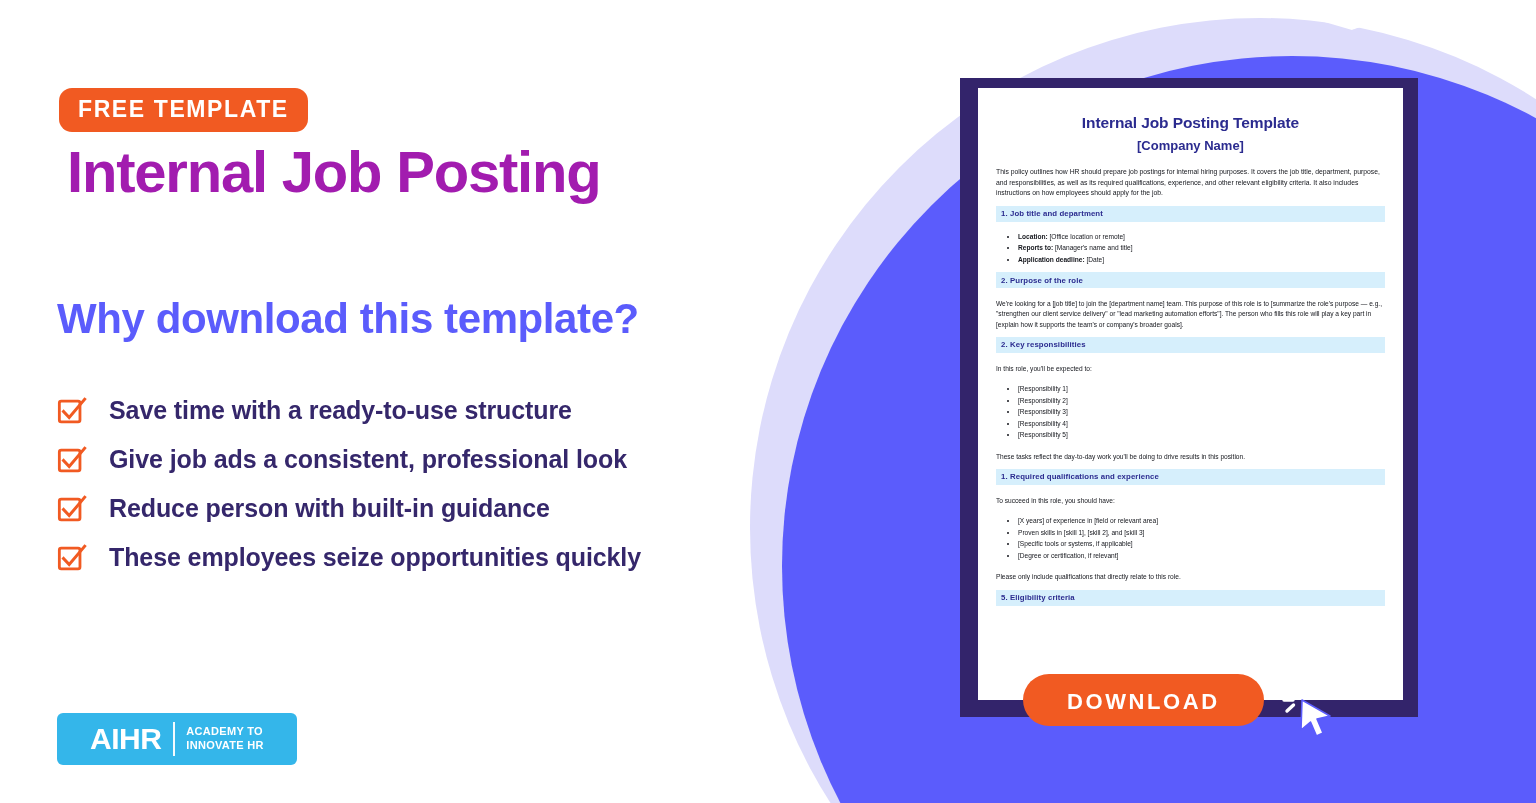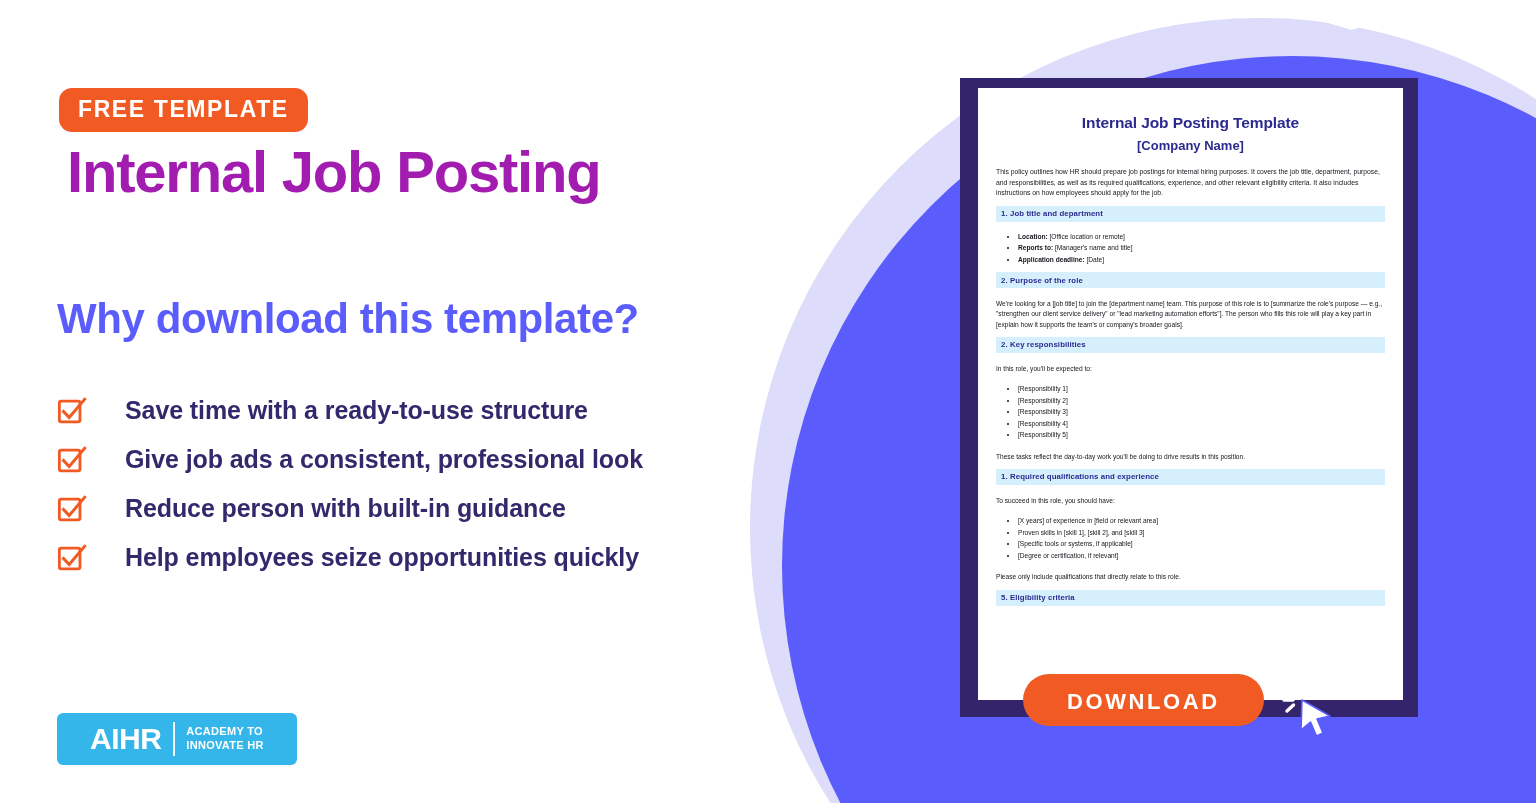--- a/index.html
+++ b/index.html
@@ -81,21 +81,21 @@
     white-space: nowrap;
   }
   .benefits {
     position: absolute;
     left: 0; top: 386px;
     list-style: none;
   }
   .benefit-item {
     display: flex;
     align-items: center;
-    gap: 38px;
+    gap: 22px;
     height: 49px;
   }
   .check-icon { width: 30px; height: 30px; flex: 0 0 30px; display: block; }
   .benefit-label {
     font-size: 25px;
     font-weight: 700;
     color: #35276b;
     letter-spacing: -0.1px;
     white-space: nowrap;
   }
@@ -261,21 +261,21 @@
           <rect x="2.5" y="5.5" width="22" height="22" rx="2" fill="none" stroke="#f15a22" stroke-width="3"></rect>
           <path d="M7 16.5 L13 23 L29.5 3.5" fill="none" stroke="#f15a22" stroke-width="3.2" stroke-linecap="square"></path>
         </svg>
         <span class="benefit-label">Reduce person with built-in guidance</span>
       </li>
       <li class="benefit-item">
         <svg class="check-icon" viewBox="0 0 32 32">
           <rect x="2.5" y="5.5" width="22" height="22" rx="2" fill="none" stroke="#f15a22" stroke-width="3"></rect>
           <path d="M7 16.5 L13 23 L29.5 3.5" fill="none" stroke="#f15a22" stroke-width="3.2" stroke-linecap="square"></path>
         </svg>
-        <span class="benefit-label">Help employees seize opportunities quickly</span>
+        <span class="benefit-label">These employees seize opportunities quickly</span>
       </li>
     </ul>
   </div>
 
   <div class="logo">
     <span class="logo-mark">AIHR</span>
     <span class="logo-divider"></span>
     <span class="logo-tagline">
       <span>ACADEMY TO</span><br>
       <span>INNOVATE HR</span>

